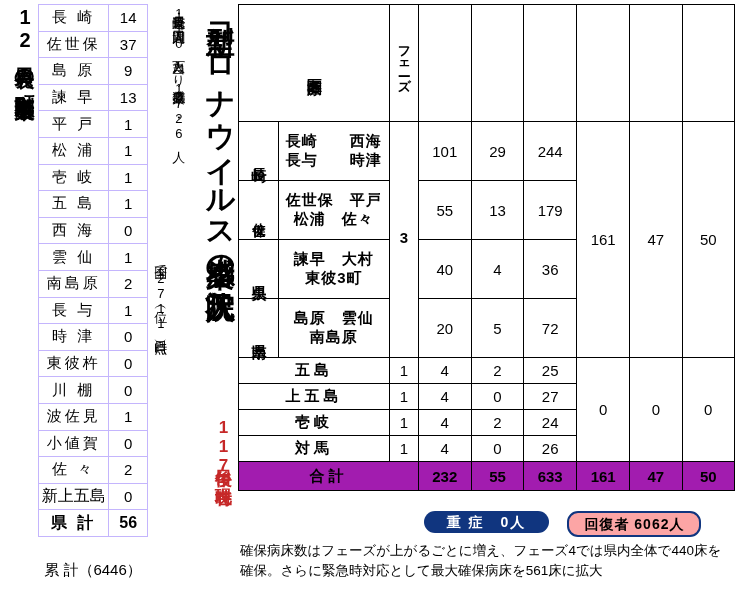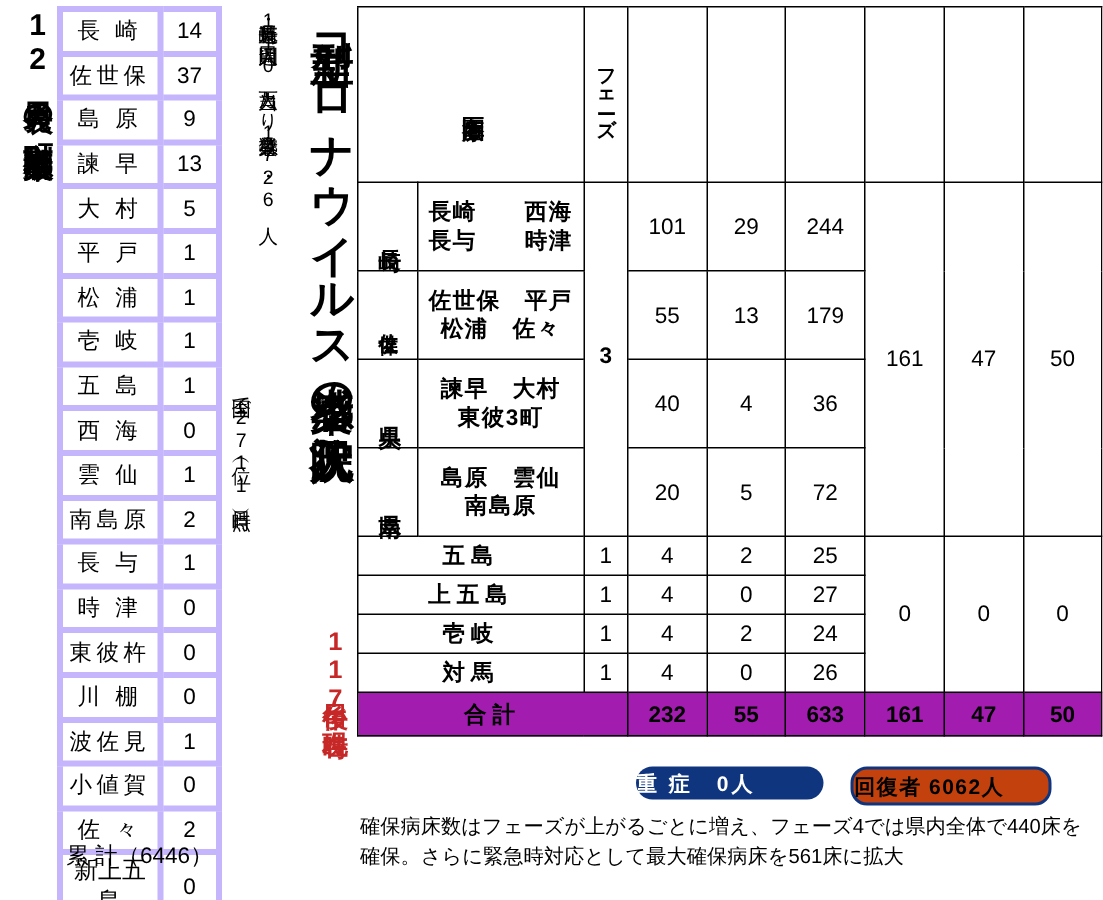--- a/index.html
+++ b/index.html
@@ -20,21 +20,21 @@
     font-size:20px;font-weight:bold;line-height:1.18;
     letter-spacing:1px;
   }
 
   
   .city-table{
     position:absolute;left:38px;top:4px;width:110px;
     border-collapse:collapse;
   }
   .city-table td{
-    border:4px solid #c4b5fd;
+    border:1px solid #c4b5fd;
     height:25.6px;
     font-size:15px;
     padding:0 2px;
     background:#fff;
   }
   .city-name{width:72px;text-align:center;letter-spacing:3px;}
   .city-val{width:36px;text-align:center;}
   .city-table tr.total td{font-weight:bold;font-size:16px;margin-top:22px;}
   .city-sum{
     position:absolute;left:38px;top:561px;width:110px;
@@ -95,24 +95,24 @@
   .region-cell{background:#d9ecf7;font-weight:bold;font-size:15px;letter-spacing:1px;}
   .islands{background:#d9ecf7;font-weight:bold;letter-spacing:4px;}
   .total-row td{background:#a21caf;font-weight:bold;}
   .num{font-size:16px;}
 
   
   .badge-row{position:absolute;left:424px;top:511px;width:300px;height:24px;}
   .badge{
     display:inline-block;height:22px;line-height:22px;
     border-radius:11px;font-size:14px;font-weight:bold;
-    text-align:left;vertical-align:top;
+    text-align:center;vertical-align:top;
   }
   .badge-dark{background:#10357f;color:#fff;width:125px;letter-spacing:2px;}
-  .badge-outline{background:#c2410c;color:#000;border:2px solid #10357f;width:130px;margin-left:14px;letter-spacing:1px;}
+  .badge-outline{background:#fca5a5;color:#000;border:2px solid #10357f;width:130px;margin-left:14px;letter-spacing:1px;}
 
   
   .footnote{
     position:absolute;left:240px;top:541px;width:488px;
     font-size:13.5px;line-height:1.45;
   }
 </style>
 </head>
 <body>
 
@@ -130,24 +130,20 @@
           <td class="city-name">佐世保</td>
           <td class="city-val">37</td>
         </tr>
       <tr>
           <td class="city-name">島 原</td>
           <td class="city-val">9</td>
         </tr>
       <tr>
           <td class="city-name">諫 早</td>
           <td class="city-val">13</td>
-        </tr>
-      <tr>
-          <td class="city-name">大 村</td>
-          <td class="city-val">5</td>
         </tr>
       <tr>
           <td class="city-name">平 戸</td>
           <td class="city-val">1</td>
         </tr>
       <tr>
           <td class="city-name">松 浦</td>
           <td class="city-val">1</td>
         </tr>
       <tr>

